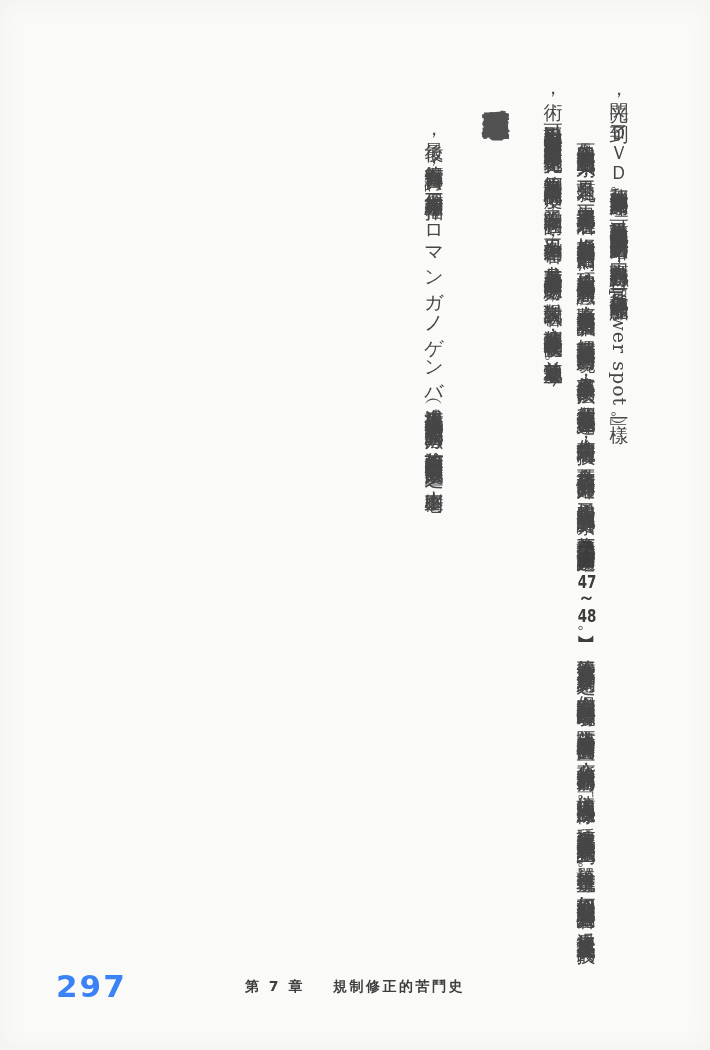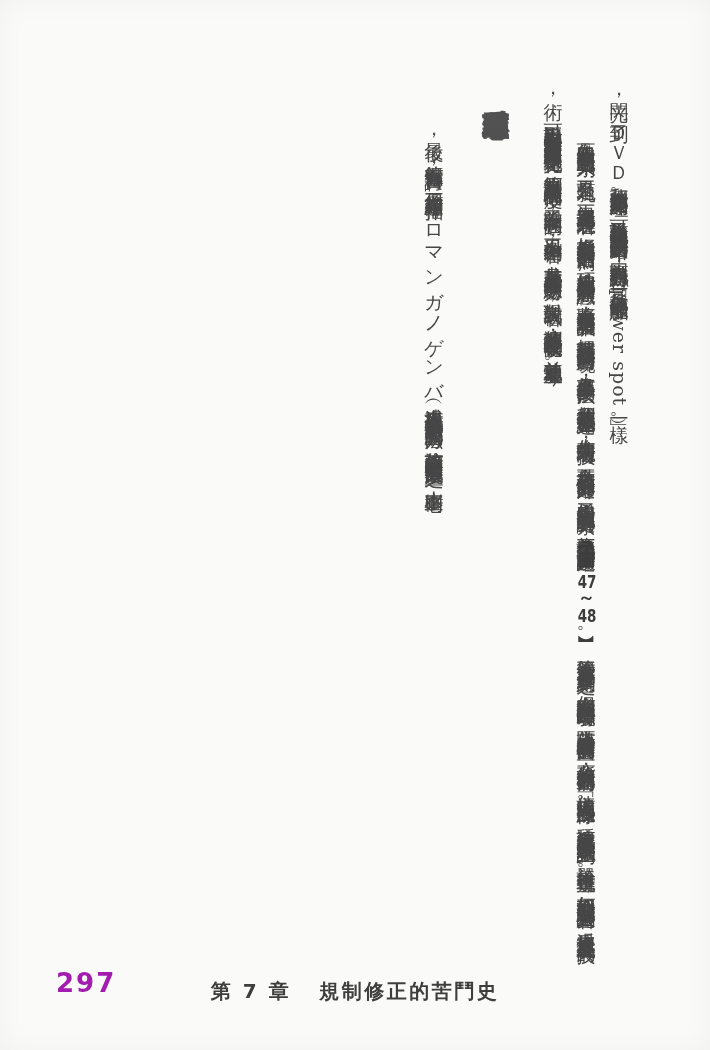--- a/index.html
+++ b/index.html
@@ -61,36 +61,36 @@
     -webkit-text-combine: horizontal;
   }
   .footer {
     position: absolute;
     top: 978px;
     left: 50%;
     transform: translateX(-50%);
     white-space: nowrap;
     font-family: "DejaVu Sans", "Liberation Sans", sans-serif;
     font-weight: bold;
-    font-size: 20px;
+    font-size: 14px;
     letter-spacing: 2.5px;
     color: #3e3e3e;
   }
   .footer .chapter {
     margin-right: 28px;
   }
   .page-number {
     position: absolute;
     left: 56px;
     top: 968px;
     font-family: "DejaVu Sans", "Liberation Sans", sans-serif;
     font-weight: bold;
-    font-size: 26px;
+    font-size: 31px;
     letter-spacing: 2px;
-    color: #a21caf;
+    color: #3b82f6;
   }
 </style>
 </head>
 <body>
 
 <div class="page">
 
   <main class="main-text">
 
     <p class="para">閃光，到了ＤＶＤ和藍光就會消失是相同的原理。可說是為了乳頭信仰強大的日本觀眾制定的銷售策略。因為乳頭對粉絲而言，就像一部作品的「能量點（power spot）」一樣。</p>

